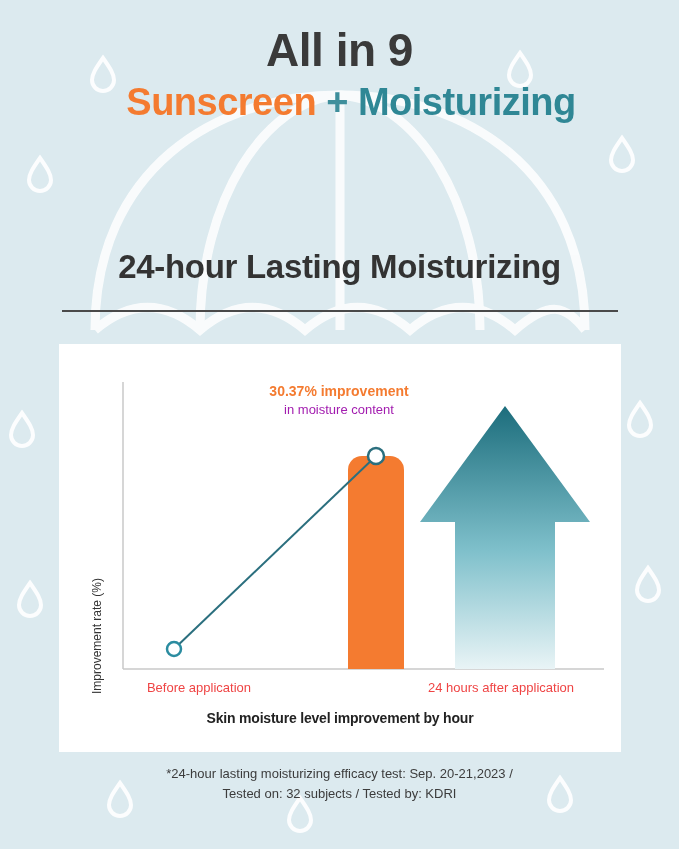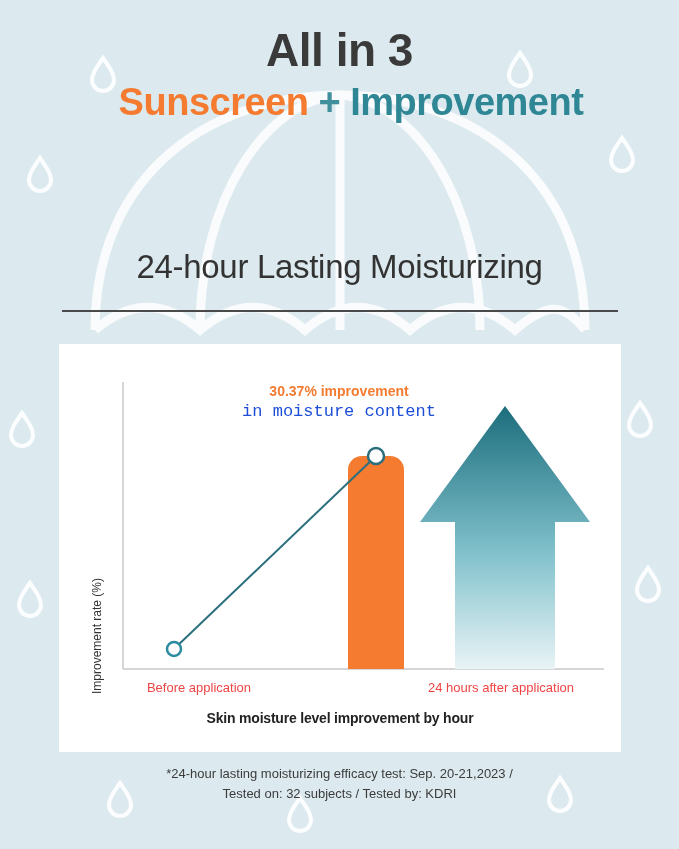--- a/index.html
+++ b/index.html
@@ -48,21 +48,21 @@
   .sub-plus   { color: #3f8f9c; }
   .sub-teal   { color: #2f8795; }
 
   
   #section-heading {
     position: absolute;
     left: 0; top: 248px;
     width: 679px;
     text-align: center;
     font-size: 33px;
-    font-weight: normal;
+    font-weight: bold;
     color: #333333;
     letter-spacing: -0.3px;
   }
   #section-rule {
     position: absolute;
     left: 62px; top: 310px;
     width: 556px;
     height: 2px;
     background: #4a4a4a;
   }
@@ -123,23 +123,22 @@
     width: 300px;
     text-align: center;
     line-height: 1.35;
   }
   #annot-pct {
     font-size: 14px;
     font-weight: bold;
     color: #f47b30;
   }
   #annot-sub {
-    font-size: 17px;
-    color: #1d4ed8;
-    font-family: Liberation Mono, monospace;
+    font-size: 13px;
+    color: #a21caf;
   }
 
   
   #arrow-text {
     position: absolute;
     left: 360px; top: 104px;
     width: 172px;
     text-align: center;
     font-size: 16px;
     font-weight: bold;
@@ -192,25 +191,25 @@
     <use href="#drop" x="22" y="430"></use>
     <use href="#drop" x="648" y="585"></use>
     <use href="#drop" x="30" y="600"></use>
     <use href="#drop" x="120" y="800"></use>
     <use href="#drop" x="560" y="795"></use>
     <use href="#drop" x="300" y="815"></use>
   </g>
 </svg>
 
 <div id="headline">
-  <div id="title-main">All in 3</div>
+  <div id="title-main">All in 9</div>
   <div id="title-sub">
     <span class="sub-orange">Sunscreen</span>
     <span class="sub-plus">+</span>
-    <span class="sub-teal">Improvement</span>
+    <span class="sub-teal">Moisturizing</span>
   </div>
 </div>
 
 <div id="section-heading">24-hour  Lasting Moisturizing</div>
 <div id="section-rule"></div>
 
 <div id="chart-card">
 
   <svg id="chart-area" viewBox="0 0 562 408" xmlns="http://www.w3.org/2000/svg">
 

